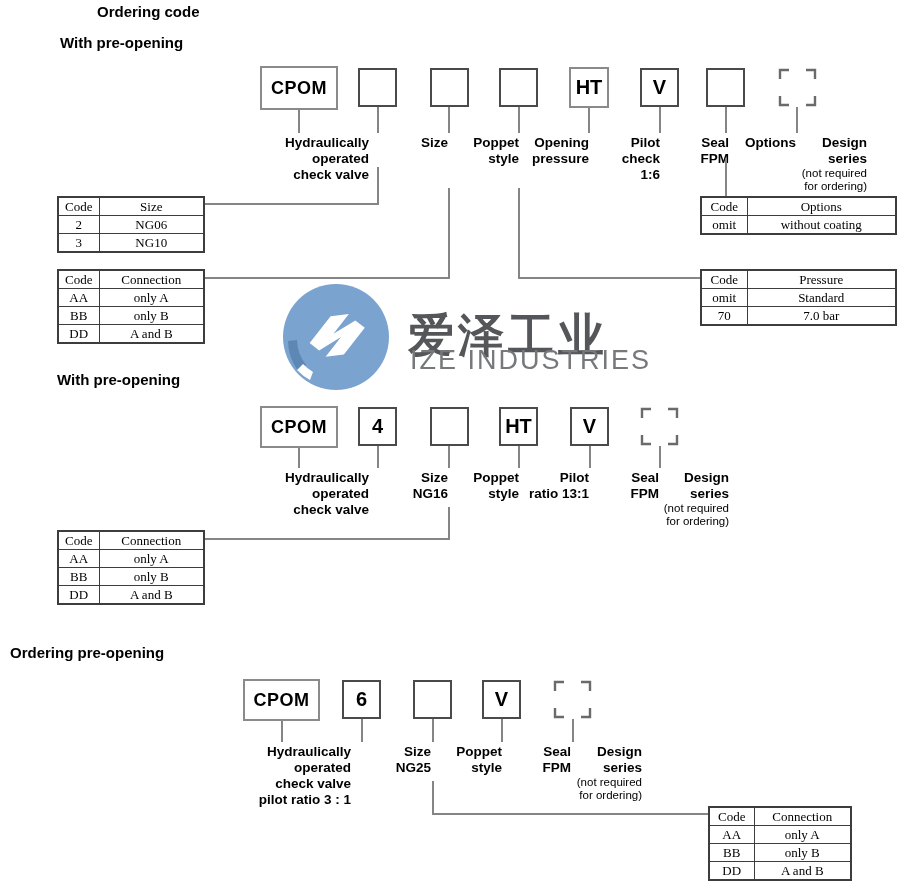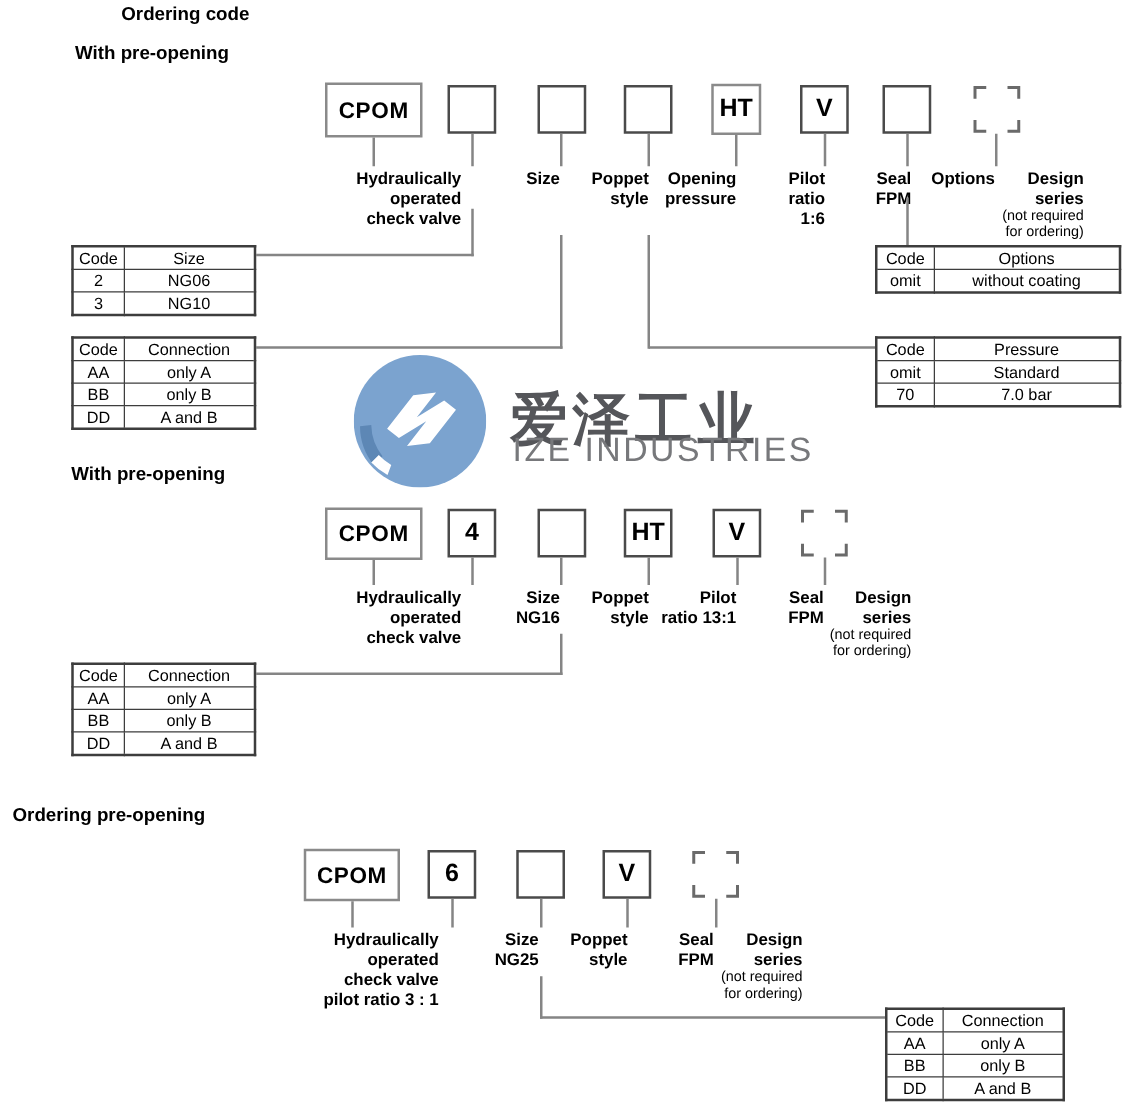--- a/index.html
+++ b/index.html
@@ -10,21 +10,21 @@
        font-weight:bold;box-sizing:border-box;}
   .b-gray{border:2px solid #8a8a8a;}
   .b-dark{border:2px solid #4a4a4a;}
   .fs-lg{font-size:18px;letter-spacing:.5px;}
   .fs-sm{font-size:20px;}
   .dash-box{position:absolute;}
   .vline{position:absolute;width:2px;background:#858585;}
   .hline{position:absolute;height:2px;background:#858585;}
   .lbl{position:absolute;width:140px;text-align:right;font-weight:bold;font-size:13.5px;line-height:16px;}
   .lbl .note{font-weight:normal;font-size:11.5px;line-height:13px;}
-  .tbl{position:absolute;border-collapse:collapse;background:#fff;font-size:13px;border:2px solid #3d3d3d;}
+  .tbl{position:absolute;border-collapse:collapse;background:#fff;font-size:13px;border:2px solid #3d3d3d;font-family:Liberation Serif, serif;}
   .tbl td{border:1px solid #3d3d3d;text-align:center;height:17px;padding:0 3px;}
   .logo-cn{position:absolute;font-size:46px;font-weight:bold;color:#55565a;letter-spacing:4px;white-space:nowrap;}
   .logo-en{position:absolute;font-size:27px;color:#77787b;letter-spacing:2px;white-space:nowrap;}
   sup{font-size:9px;}
 </style>
 </head>
 <body>
 
 <div class="canvas">
 
@@ -94,21 +94,21 @@
   <div class="lbl" style="left:379px;top:135px;">
     <div>Poppet</div>
     <div>style</div>
   </div>
   <div class="lbl" style="left:449px;top:135px;">
     <div>Opening</div>
     <div>pressure</div>
   </div>
   <div class="lbl" style="left:520px;top:135px;">
     <div>Pilot</div>
-    <div>ratio</div>
+    <div>check</div>
     <div>1:6</div>
   </div>
   <div class="lbl" style="left:589px;top:135px;">
     <div>Seal</div>
     <div>FPM</div>
   </div>
   <div class="lbl" style="left:656px;top:135px;">
     <div>Options</div>
   </div>
   <div class="lbl" style="left:727px;top:135px;">

